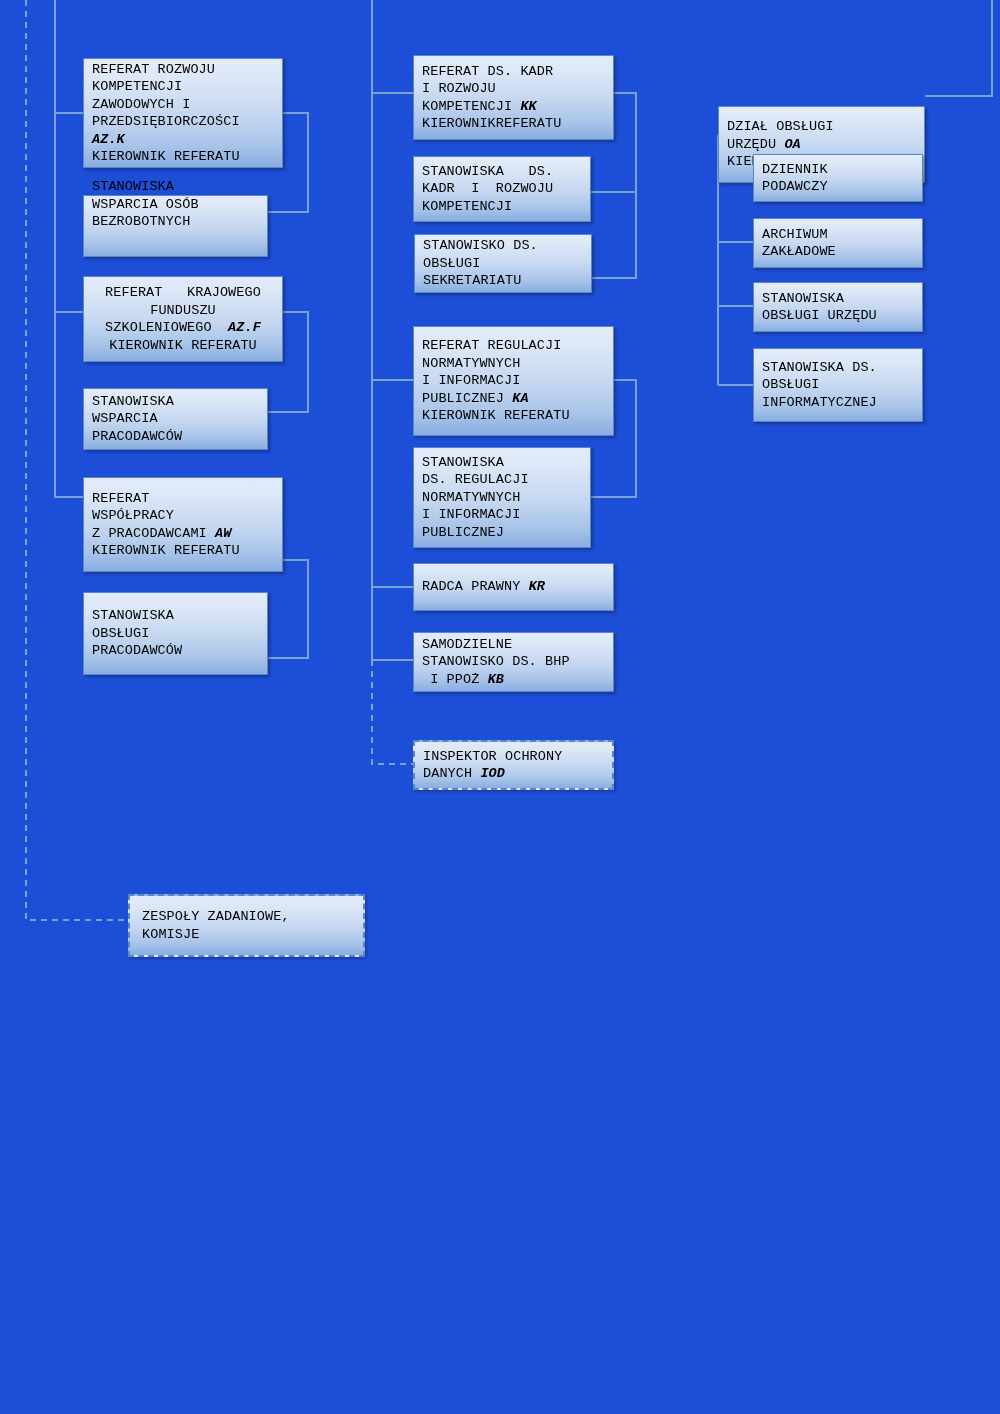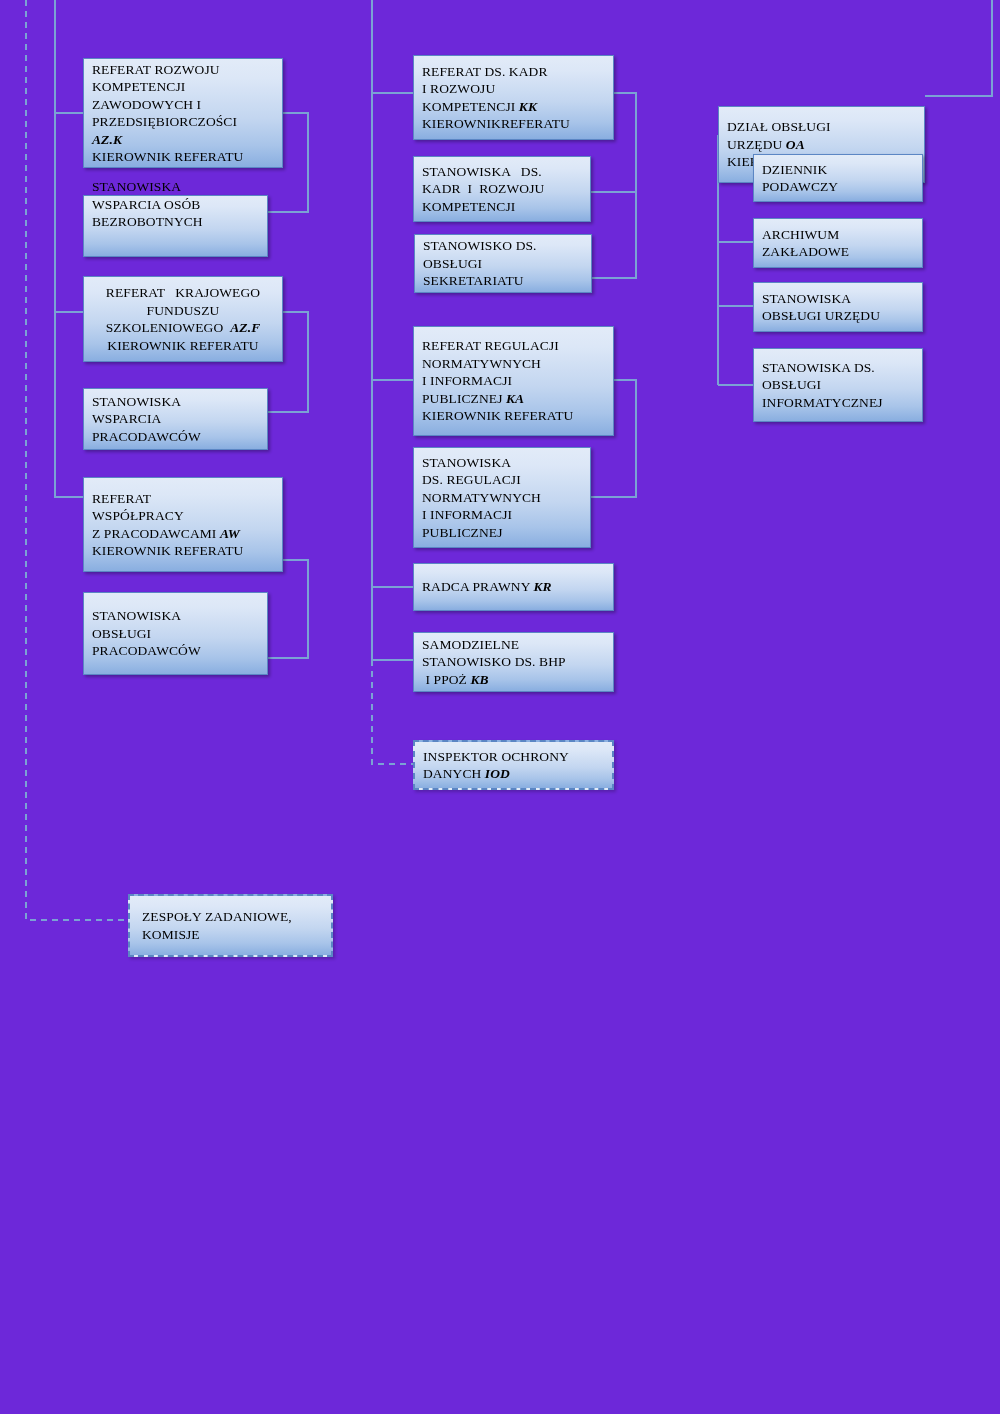--- a/index.html
+++ b/index.html
@@ -5,22 +5,22 @@
 <style>
   html, body {
     margin: 0;
     padding: 0;
     background: #ffffff;
   }
   #canvas {
     position: relative;
     width: 1000px;
     height: 1414px;
-    background: #6d28d9;
-    font-family: Liberation Serif, serif;
+    background: #1d4ed8;
+    font-family: Liberation Mono, monospace;
     overflow: hidden;
   }
   #connectors {
     position: absolute;
     left: 0;
     top: 0;
     width: 1000px;
     height: 1414px;
     pointer-events: none;
   }
@@ -254,20 +254,20 @@
   </div>
 
   <div class="node" style="left:753px; top:348px; width:170px; height:74px;">
     <div class="inner">
       <span class="ln">STANOWISKA DS.</span>
       <span class="ln">OBSŁUGI</span>
       <span class="ln">INFORMATYCZNEJ</span>
     </div>
   </div>
 
-  <div class="node dashed" style="left:128px; top:894px; width:205px; height:63px;padding-left:12px;">
+  <div class="node dashed" style="left:128px; top:894px; width:237px; height:63px;padding-left:12px;">
     <div class="inner">
       <span class="ln">ZESPOŁY ZADANIOWE,</span>
       <span class="ln">KOMISJE</span>
     </div>
   </div>
 
 </div>
 
 </body></html>

